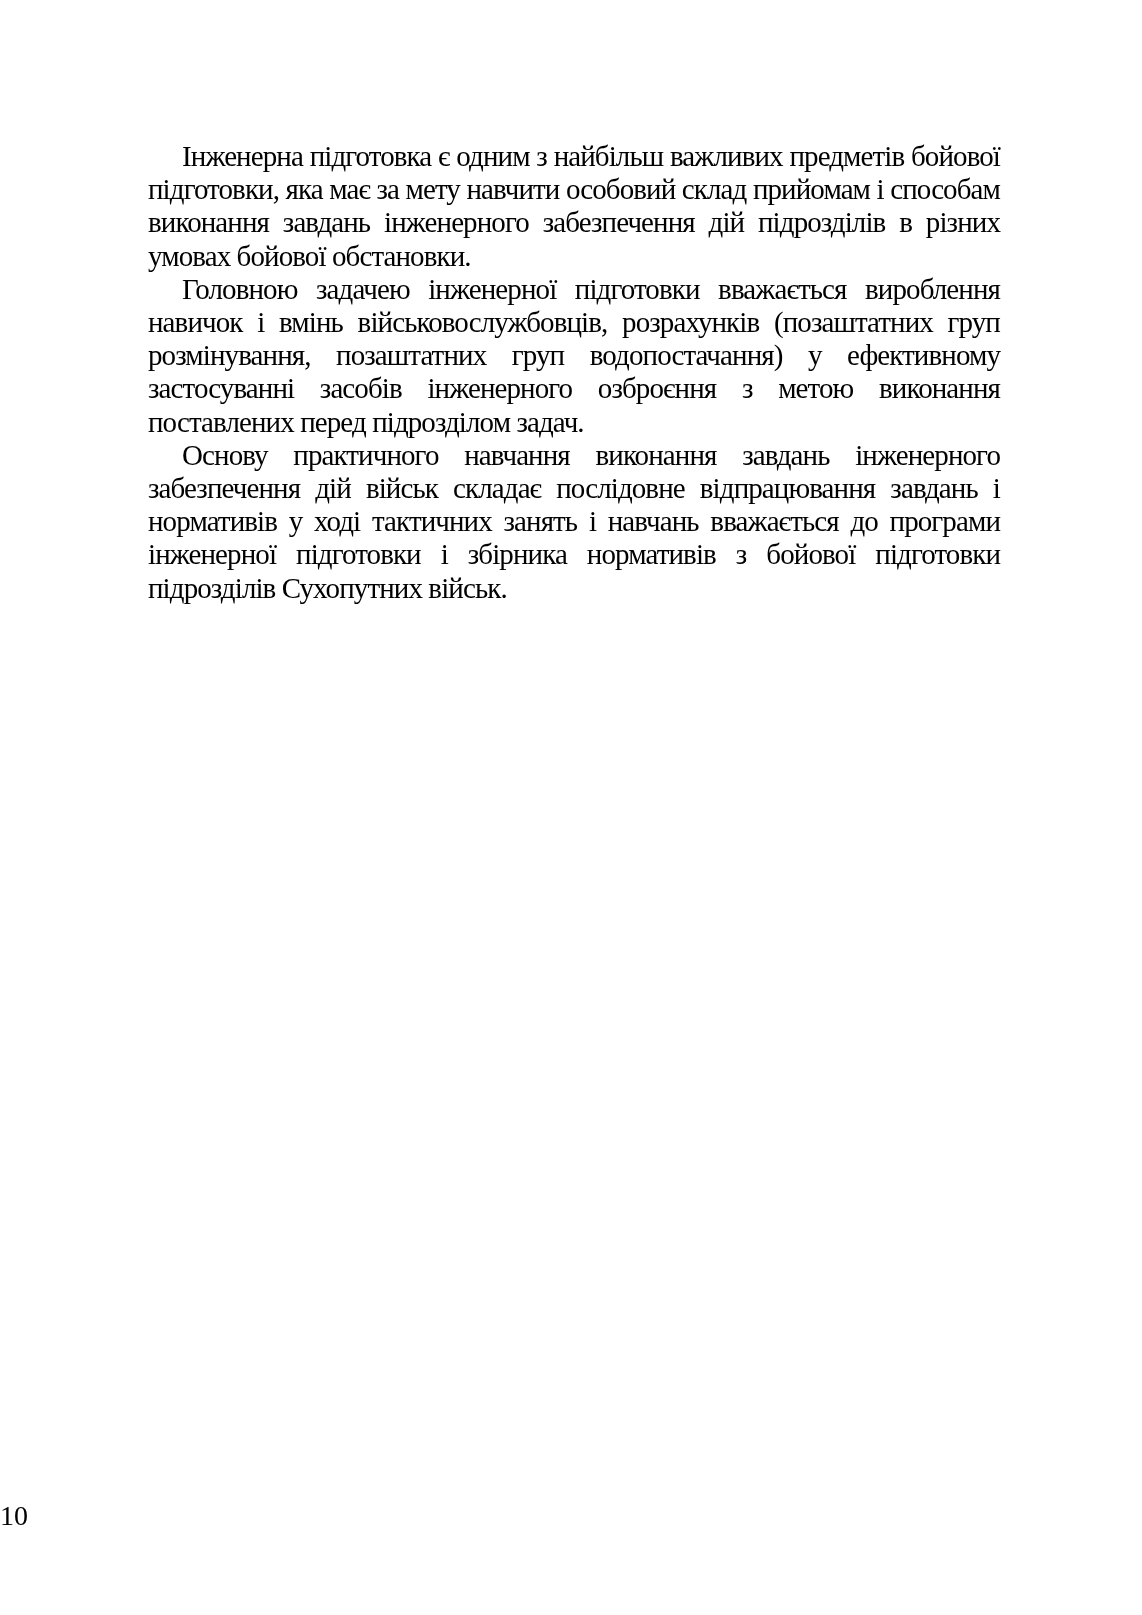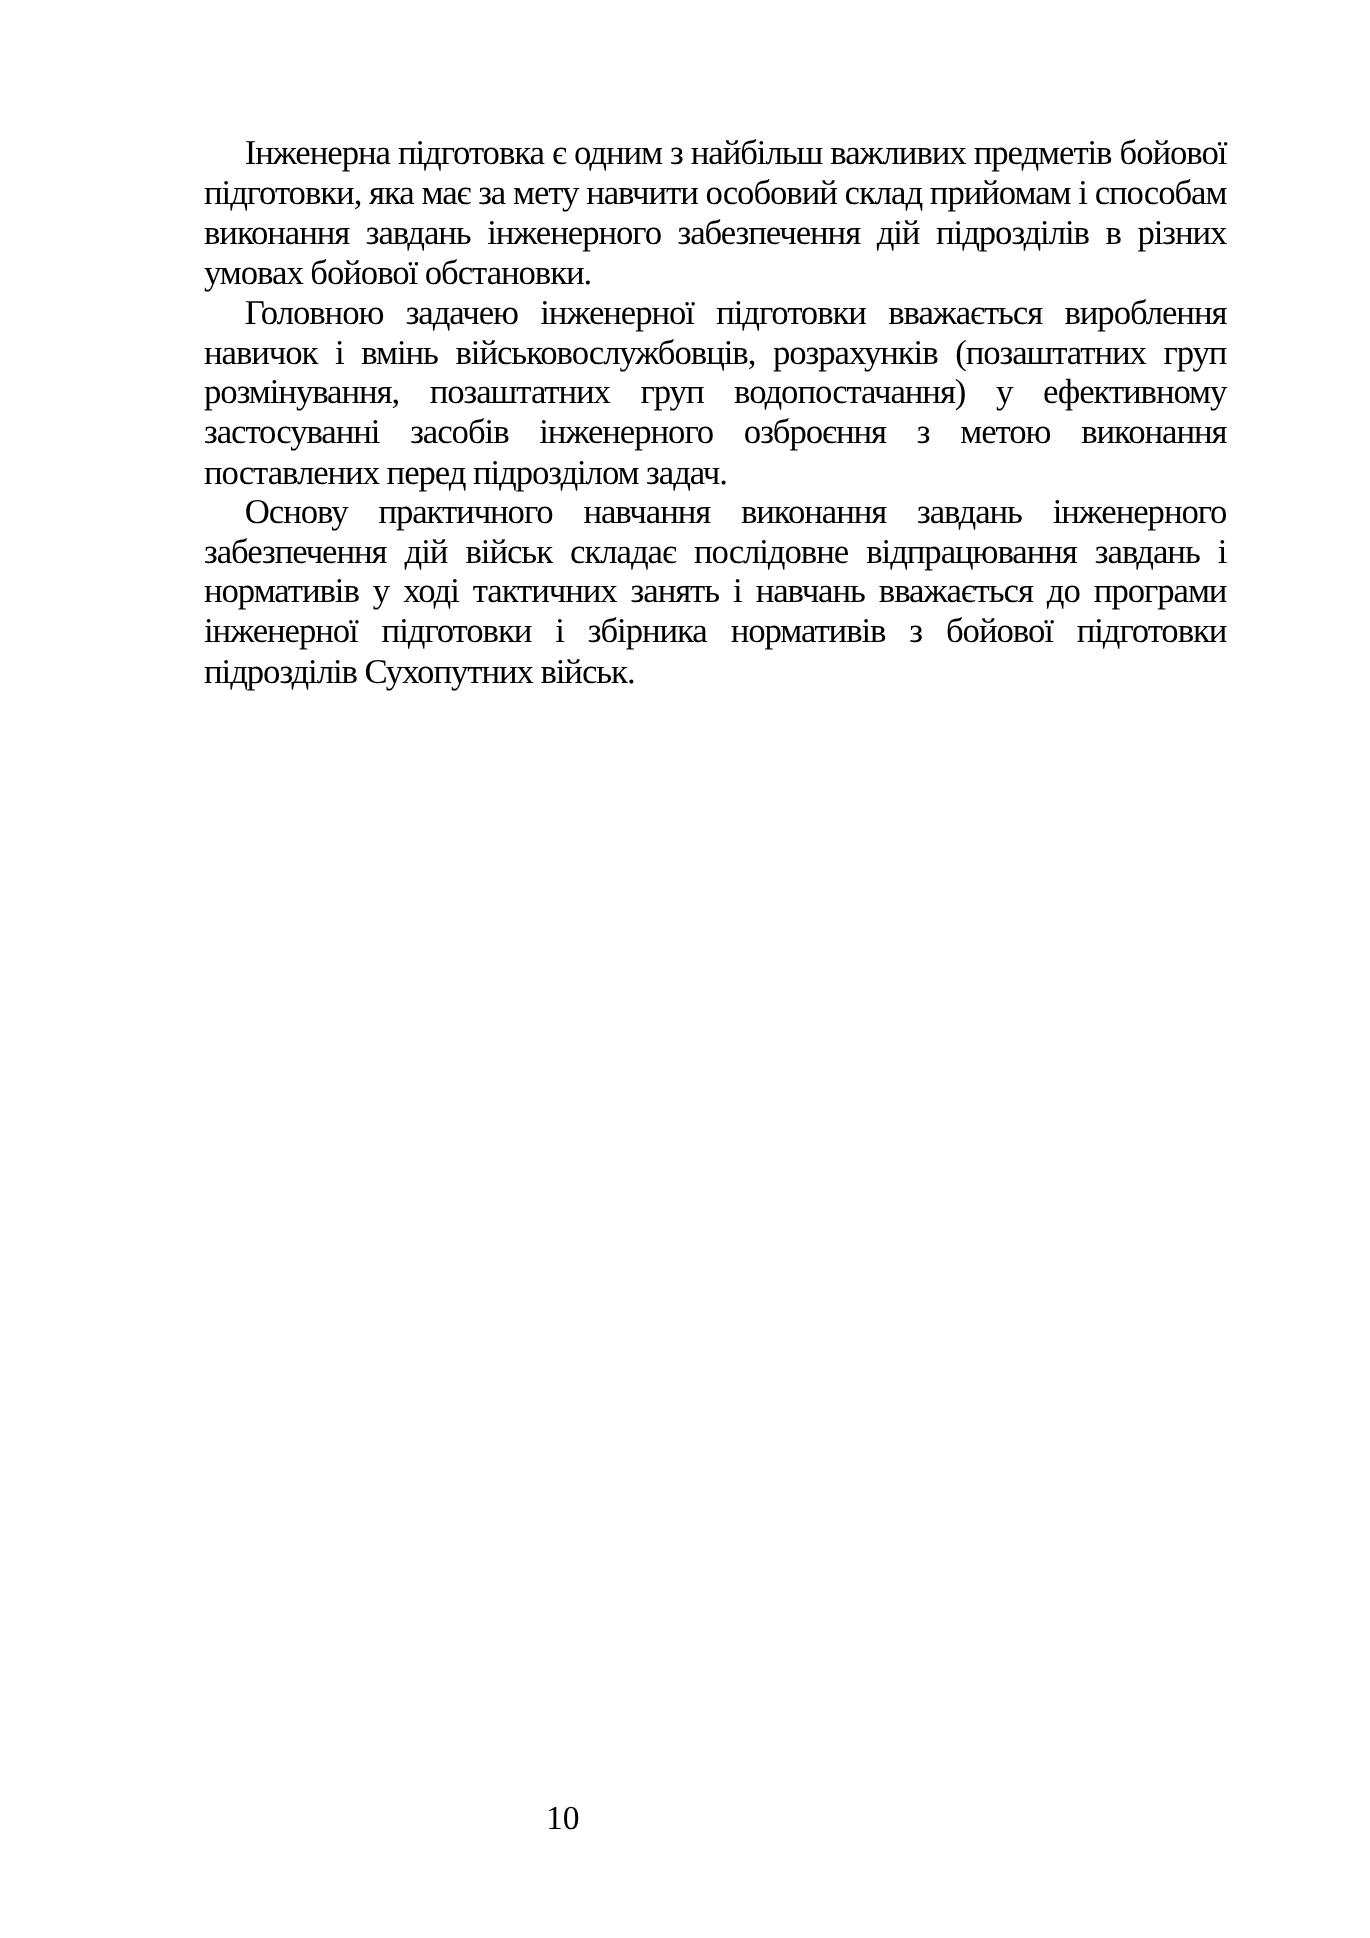--- a/index.html
+++ b/index.html
@@ -19,41 +19,40 @@
     position: absolute;
     left: 0;
     top: 0;
     width: 1142px;
     height: 1615px;
     background: #ffffff;
   }
   .body-text {
     position: absolute;
     left: 148px;
-    top: 112px;
+    top: 140px;
     width: 852px;
-    margin-left: 22px;
   }
   .para {
     margin: 0;
     font-size: 29px;
     line-height: 33.2px;
     text-align: justify;
     text-indent: 34px;
     letter-spacing: -0.9px;
     word-spacing: 0px;
     font-stretch: condensed;
     transform-origin: left top;
   }
   .page-number {
     position: absolute;
     left: 0;
     width: 938px;
     top: 1500px;
-    text-align: center;
+    text-align: left;
     font-size: 28px;
     line-height: 32px;
   }
 </style>
 </head>
 <body>
 
 <div class="page">
   <div class="body-text">
     <p class="para">Інженерна підготовка є одним з найбільш важливих предметів бойової підготовки, яка має за мету навчити особовий склад прийомам і способам виконання завдань інженерного забезпечення дій підрозділів в різних умовах бойової обстановки.</p>

